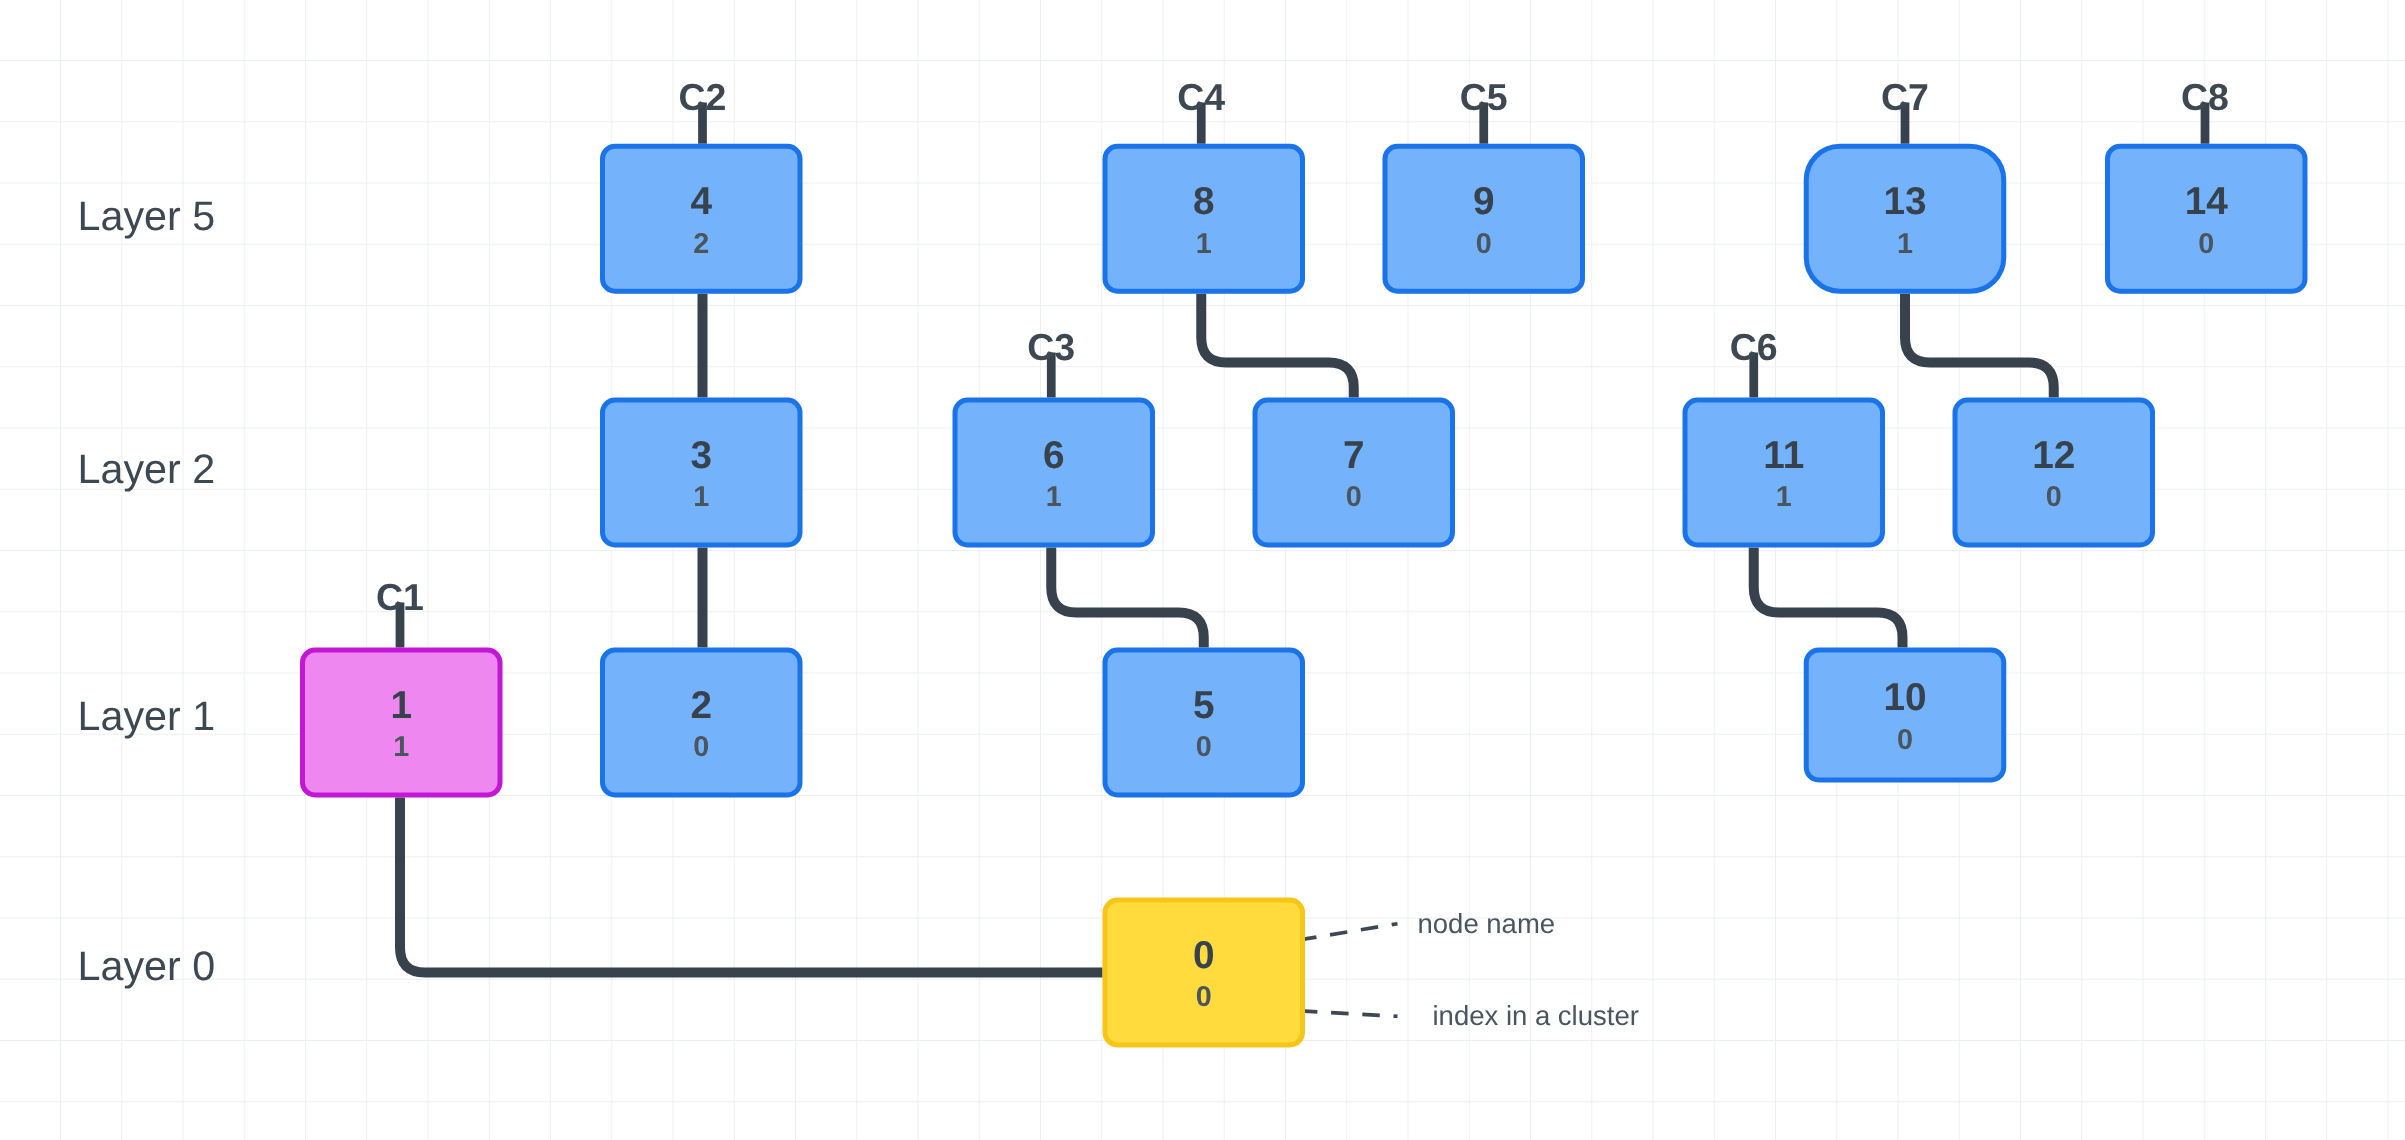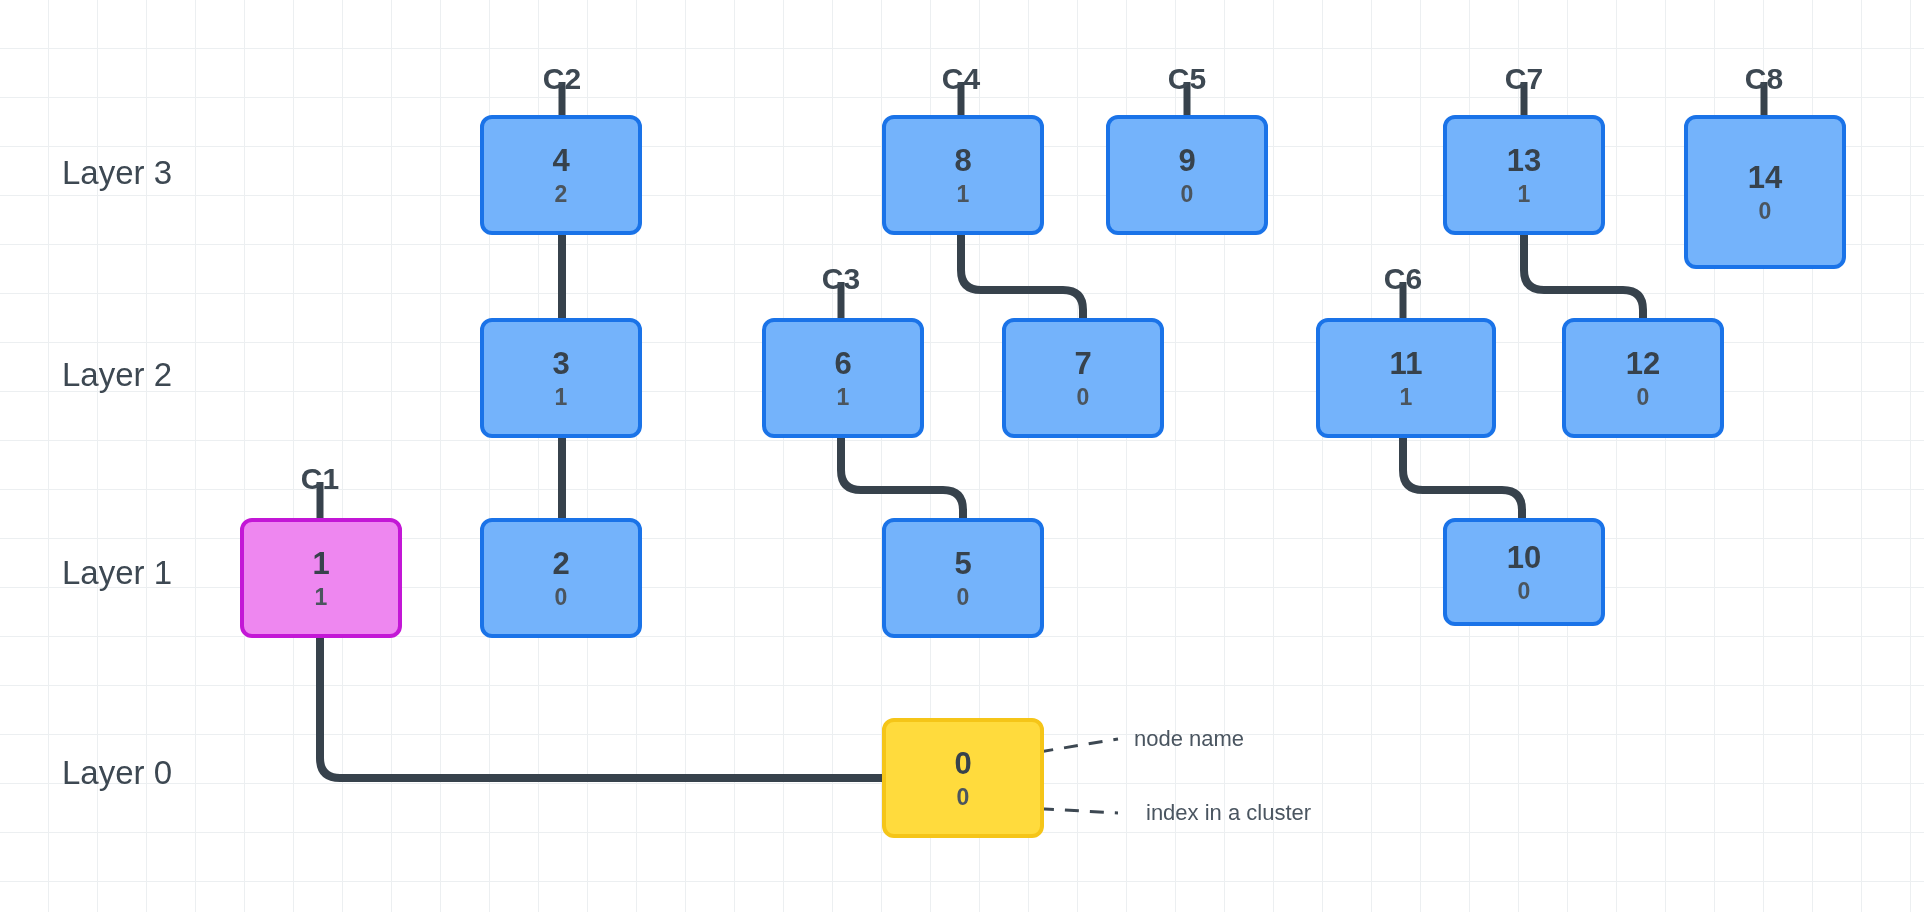--- a/index.html
+++ b/index.html
@@ -113,21 +113,21 @@
         <path d="M 1403 438 L 1403 470 Q 1403 490 1423 490 L 1502 490 Q 1522 490 1522 510 L 1522 518"></path>
         <path d="M 320 638 L 320 758 Q 320 778 340 778 L 882 778"></path>
       </g>
     <g id="leaders-group" fill="none" stroke="#3d4852" stroke-width="3" stroke-dasharray="14 11">
         <path d="M 990 760 L 1118 739"></path>
         <path d="M 990 806 L 1118 813"></path>
       </g>
   </svg>
 
   <div id="layers-container">
-      <div class="layer-label" style="left: 62px; top: 173px;">Layer 3</div>
+      <div class="layer-label" style="left: 62px; top: 173px;">Layer 5</div>
       <div class="layer-label" style="left: 62px; top: 375px;">Layer 2</div>
       <div class="layer-label" style="left: 62px; top: 573px;">Layer 1</div>
       <div class="layer-label" style="left: 62px; top: 773px;">Layer 0</div>
     </div>
   <div id="clusters-container">
       <div class="cluster-label" style="left: 320px; top: 463px;">C1</div>
       <div class="cluster-label" style="left: 562px; top: 63px;">C2</div>
       <div class="cluster-label" style="left: 841px; top: 263px;">C3</div>
       <div class="cluster-label" style="left: 961px; top: 63px;">C4</div>
       <div class="cluster-label" style="left: 1187px; top: 63px; text-align: center;">C5</div>
@@ -173,33 +173,33 @@
         <div class="node-index">1</div>
       </div>
       <div class="node blue" style="left: 1106px; top: 115px; width: 162px; height: 120px;">
         <div class="node-name">9</div>
         <div class="node-index">0</div>
       </div>
       <div class="node blue" style="left: 1443px; top: 518px; width: 162px; height: 108px;">
         <div class="node-name">10</div>
         <div class="node-index">0</div>
       </div>
-      <div class="node blue" style="left: 1316px; top: 318px; width: 180px; height: 120px;">
+      <div class="node blue" style="left: 1346px; top: 318px; width: 162px; height: 120px;">
         <div class="node-name">11</div>
         <div class="node-index">1</div>
       </div>
       <div class="node blue" style="left: 1562px; top: 318px; width: 162px; height: 120px;">
         <div class="node-name">12</div>
         <div class="node-index">0</div>
       </div>
-      <div class="node blue" style="left: 1443px; top: 115px; width: 162px; height: 120px;">
+      <div class="node blue" style="left: 1443px; top: 115px; width: 162px; height: 120px; border-radius: 29px;">
         <div class="node-name">13</div>
         <div class="node-index">1</div>
       </div>
-      <div class="node blue" style="left: 1684px; top: 115px; width: 162px; height: 154px;">
+      <div class="node blue" style="left: 1684px; top: 115px; width: 162px; height: 120px;">
         <div class="node-name">14</div>
         <div class="node-index">0</div>
       </div>
     </div>
   <div id="annotations-container">
       <div class="annotation" style="left: 1134px; top: 739px;">node name</div>
       <div class="annotation" style="left: 1126px; top: 813px; margin-left: 20px;">index in a cluster</div>
     </div>
 
 </div>

